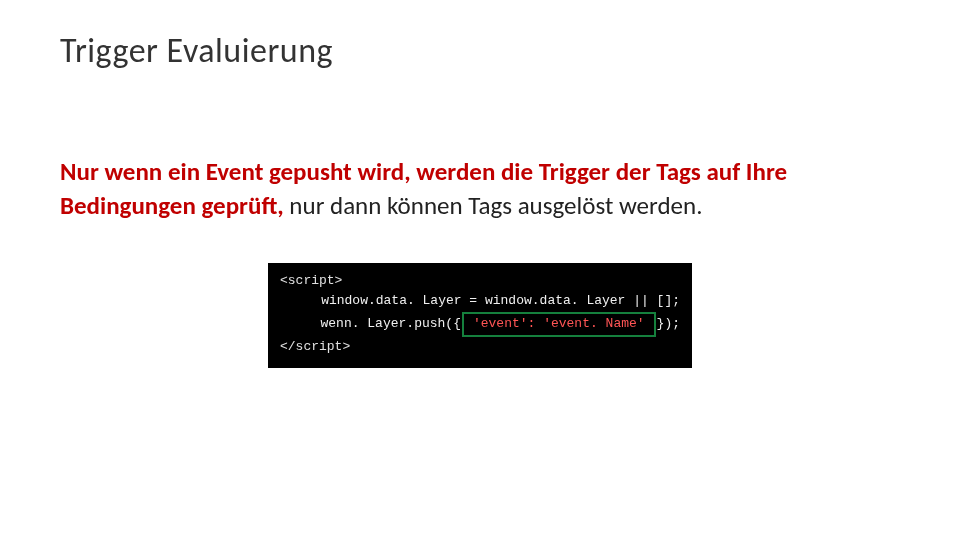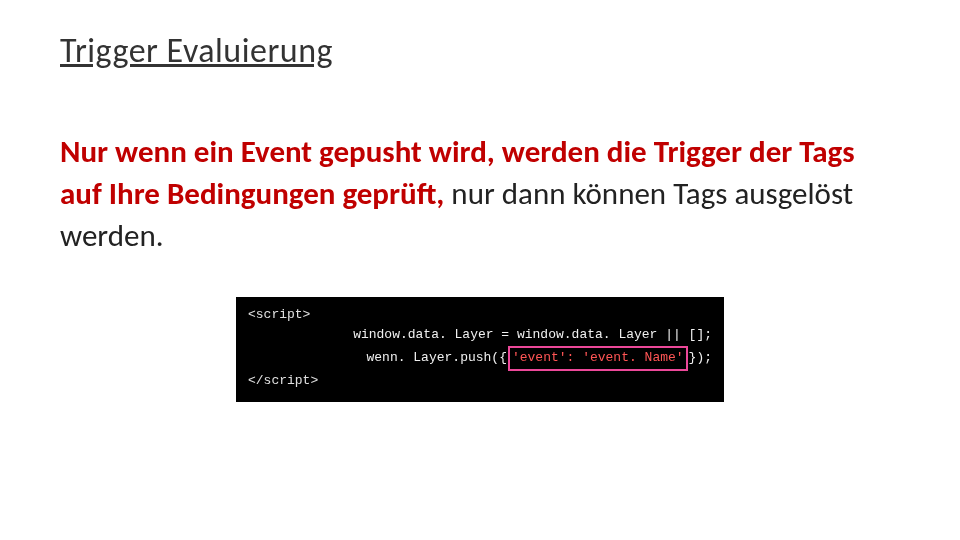--- a/index.html
+++ b/index.html
@@ -12,51 +12,50 @@
     position: relative;
   }
   .slide {
     padding: 30px 60px 0 60px;
   }
   .title {
     font-size: 34px;
     font-weight: 300;
     color: #333333;
     letter-spacing: 0.5px;
-    margin-bottom: 60px;
-    text-decoration: underline;
+    margin-bottom: 84px;
   }
   .body-text {
-    font-size: 31px;
+    font-size: 25px;
     line-height: 1.35;
     color: #222222;
     max-width: 800px;
   }
   .highlight {
     color: #c00000;
     font-weight: 700;
   }
   .code-block {
     margin: 40px auto 0 auto;
-    width: 488px;
+    width: 424px;
     background: #000000;
     padding: 8px 12px 10px 12px;
     font-family: "Consolas", "Courier New", monospace;
     font-size: 13px;
     color: #f0f0f0;
     line-height: 1.6;
   }
   .code-line { white-space: pre; }
   .indent1 { padding-left: 28px; text-align: right; }
   .tag { color: #e0e0e0; }
   .str { color: #ff5555; }
   .red-box {
     display: inline-block;
-    border: 2px solid #ec4899;
-    padding: 0 2px;
+    border: 2px solid #15803d;
+    padding: 0 9px;
     margin: 0 1px;
   }
 </style>
 </head>
 <body>
 
 <div class="slide">
 
   <h1 class="title">Trigger Evaluierung</h1>
 

